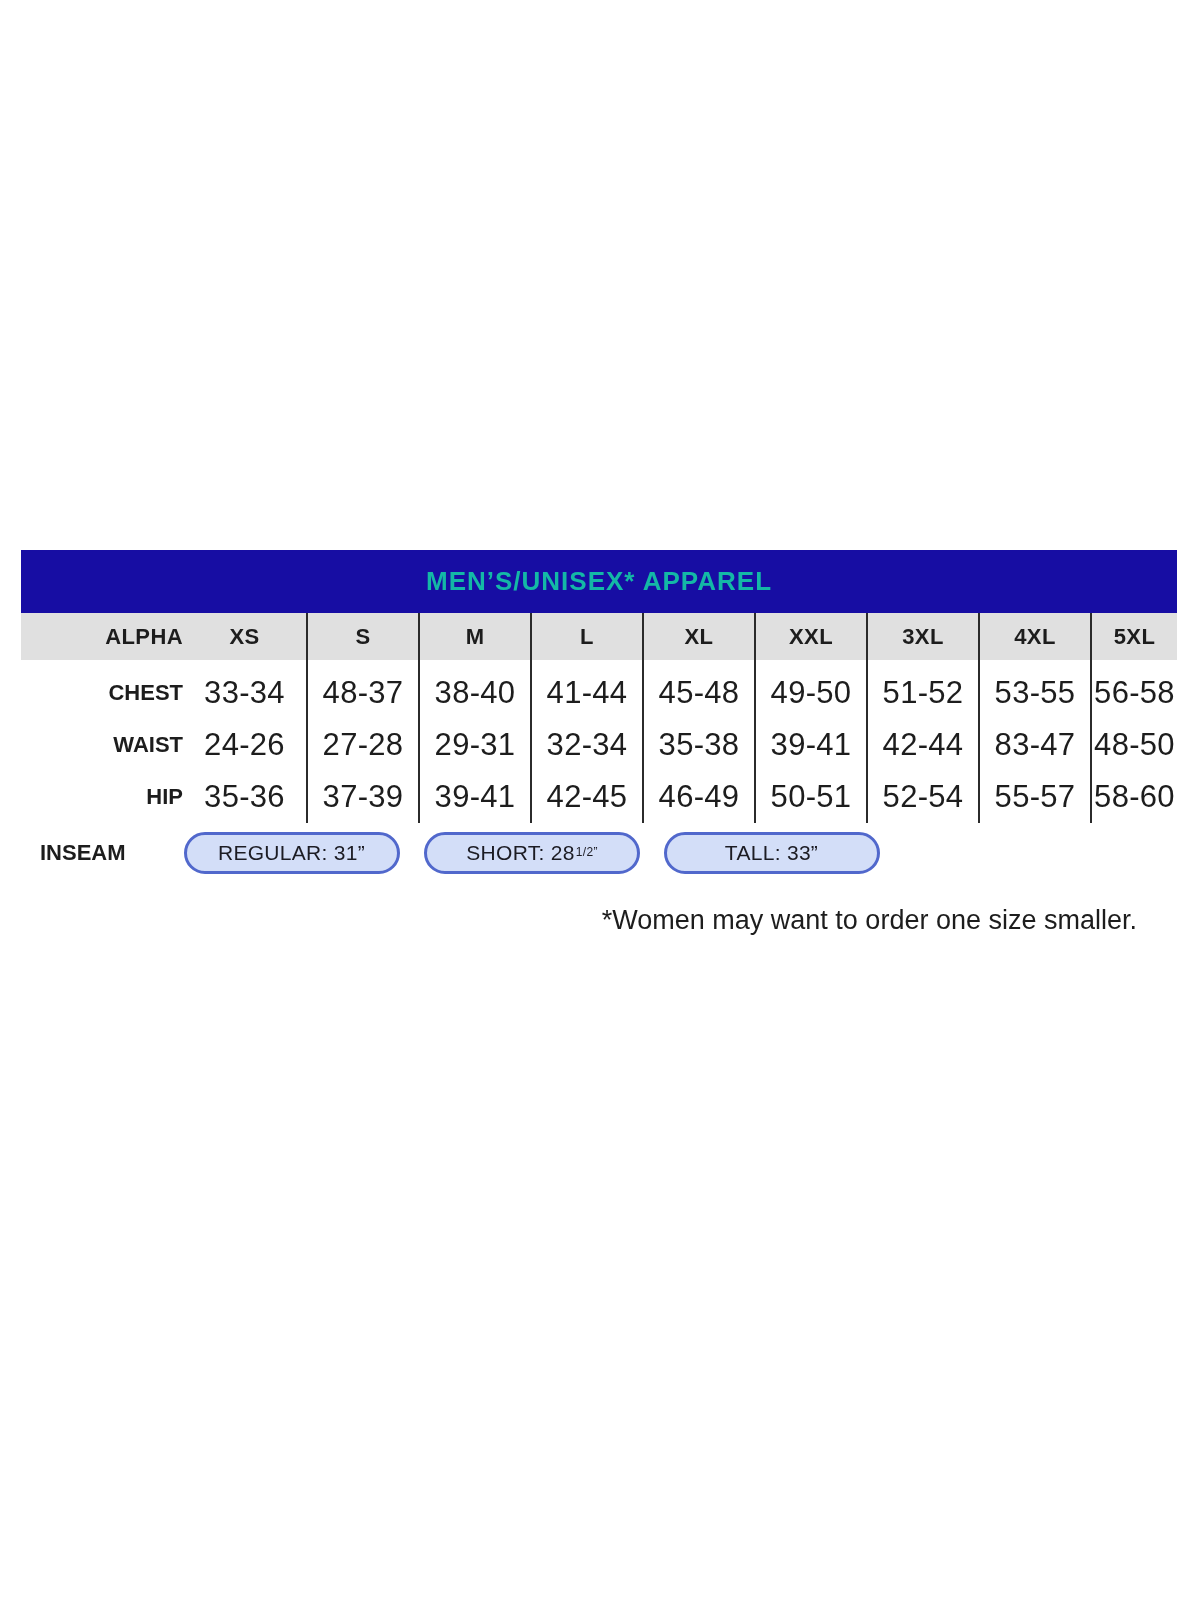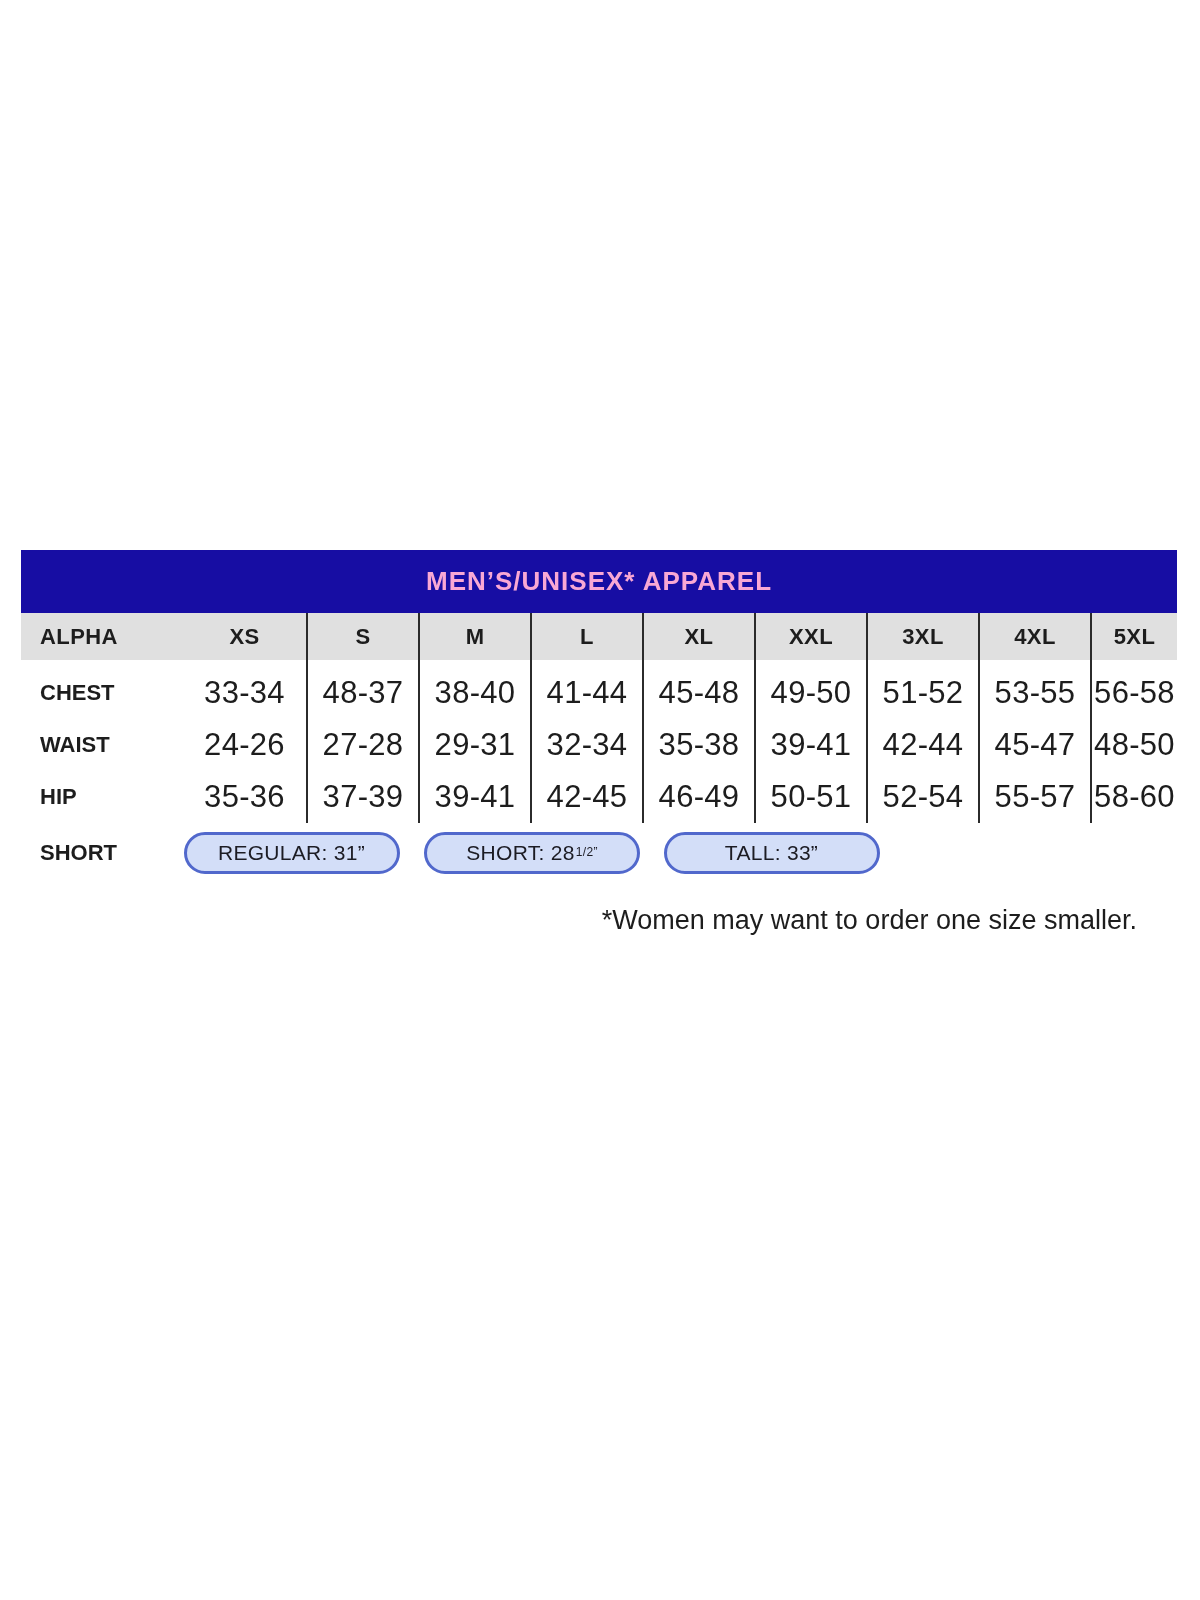--- a/index.html
+++ b/index.html
@@ -18,21 +18,21 @@
     width: 1156px;
   }
   .title-bar {
     height: 63px;
     background: #170DA3;
     display: flex;
     align-items: center;
     justify-content: center;
   }
   .title-bar .title-text {
-    color: #f9a8d4;
+    color: #14b8a6;
     font-weight: bold;
     font-size: 26px;
     letter-spacing: 1px;
   }
   table.size-table {
     border-collapse: collapse;
     table-layout: fixed;
     width: 1156px;
   }
   table.size-table th, table.size-table td {
@@ -43,21 +43,21 @@
   table.size-table tr > *:nth-child(n+2):not(:last-child) {
     border-right: 2px solid #2b2b2b;
   }
   thead tr { height: 47px; background: #E0E0E0; }
   thead th {
     font-weight: bold;
     font-size: 22px;
     letter-spacing: 0.4px;
   }
   thead th.alpha-cell, tbody th.row-label-cell {
-    text-align: left;
+    text-align: right;
     padding-left: 19px;
   }
   tbody tr.data-row { height: 52px; }
   tbody tr.spacer-row { height: 7px; }
   tbody th.row-label-cell {
     font-weight: bold;
     font-size: 22px;
   }
   tbody td.value-cell {
     font-weight: normal;
@@ -176,40 +176,40 @@
         </tr>
         <tr class="data-row">
           <th class="row-label-cell">WAIST</th>
           <td class="value-cell">24-26</td>
           <td class="value-cell">27-28</td>
           <td class="value-cell">29-31</td>
           <td class="value-cell">32-34</td>
           <td class="value-cell">35-38</td>
           <td class="value-cell">39-41</td>
           <td class="value-cell">42-44</td>
-          <td class="value-cell">45-47</td>
+          <td class="value-cell">83-47</td>
           <td class="value-cell">48-50</td>
         </tr>
         <tr class="data-row">
           <th class="row-label-cell">HIP</th>
           <td class="value-cell">35-36</td>
           <td class="value-cell">37-39</td>
           <td class="value-cell">39-41</td>
           <td class="value-cell">42-45</td>
           <td class="value-cell">46-49</td>
           <td class="value-cell">50-51</td>
           <td class="value-cell">52-54</td>
           <td class="value-cell">55-57</td>
           <td class="value-cell">58-60</td>
         </tr>
       </tbody>
     </table>
 
     <div class="inseam-row">
-      <div class="inseam-label">SHORT</div>
+      <div class="inseam-label">INSEAM</div>
       <div class="pill">
         <span>REGULAR: 31”</span>
           <sup></sup>
       </div>
       <div class="pill">
         <span>SHORT: 28</span>
           <sup>1/2”</sup>
       </div>
       <div class="pill">
         <span>TALL: 33”</span>

